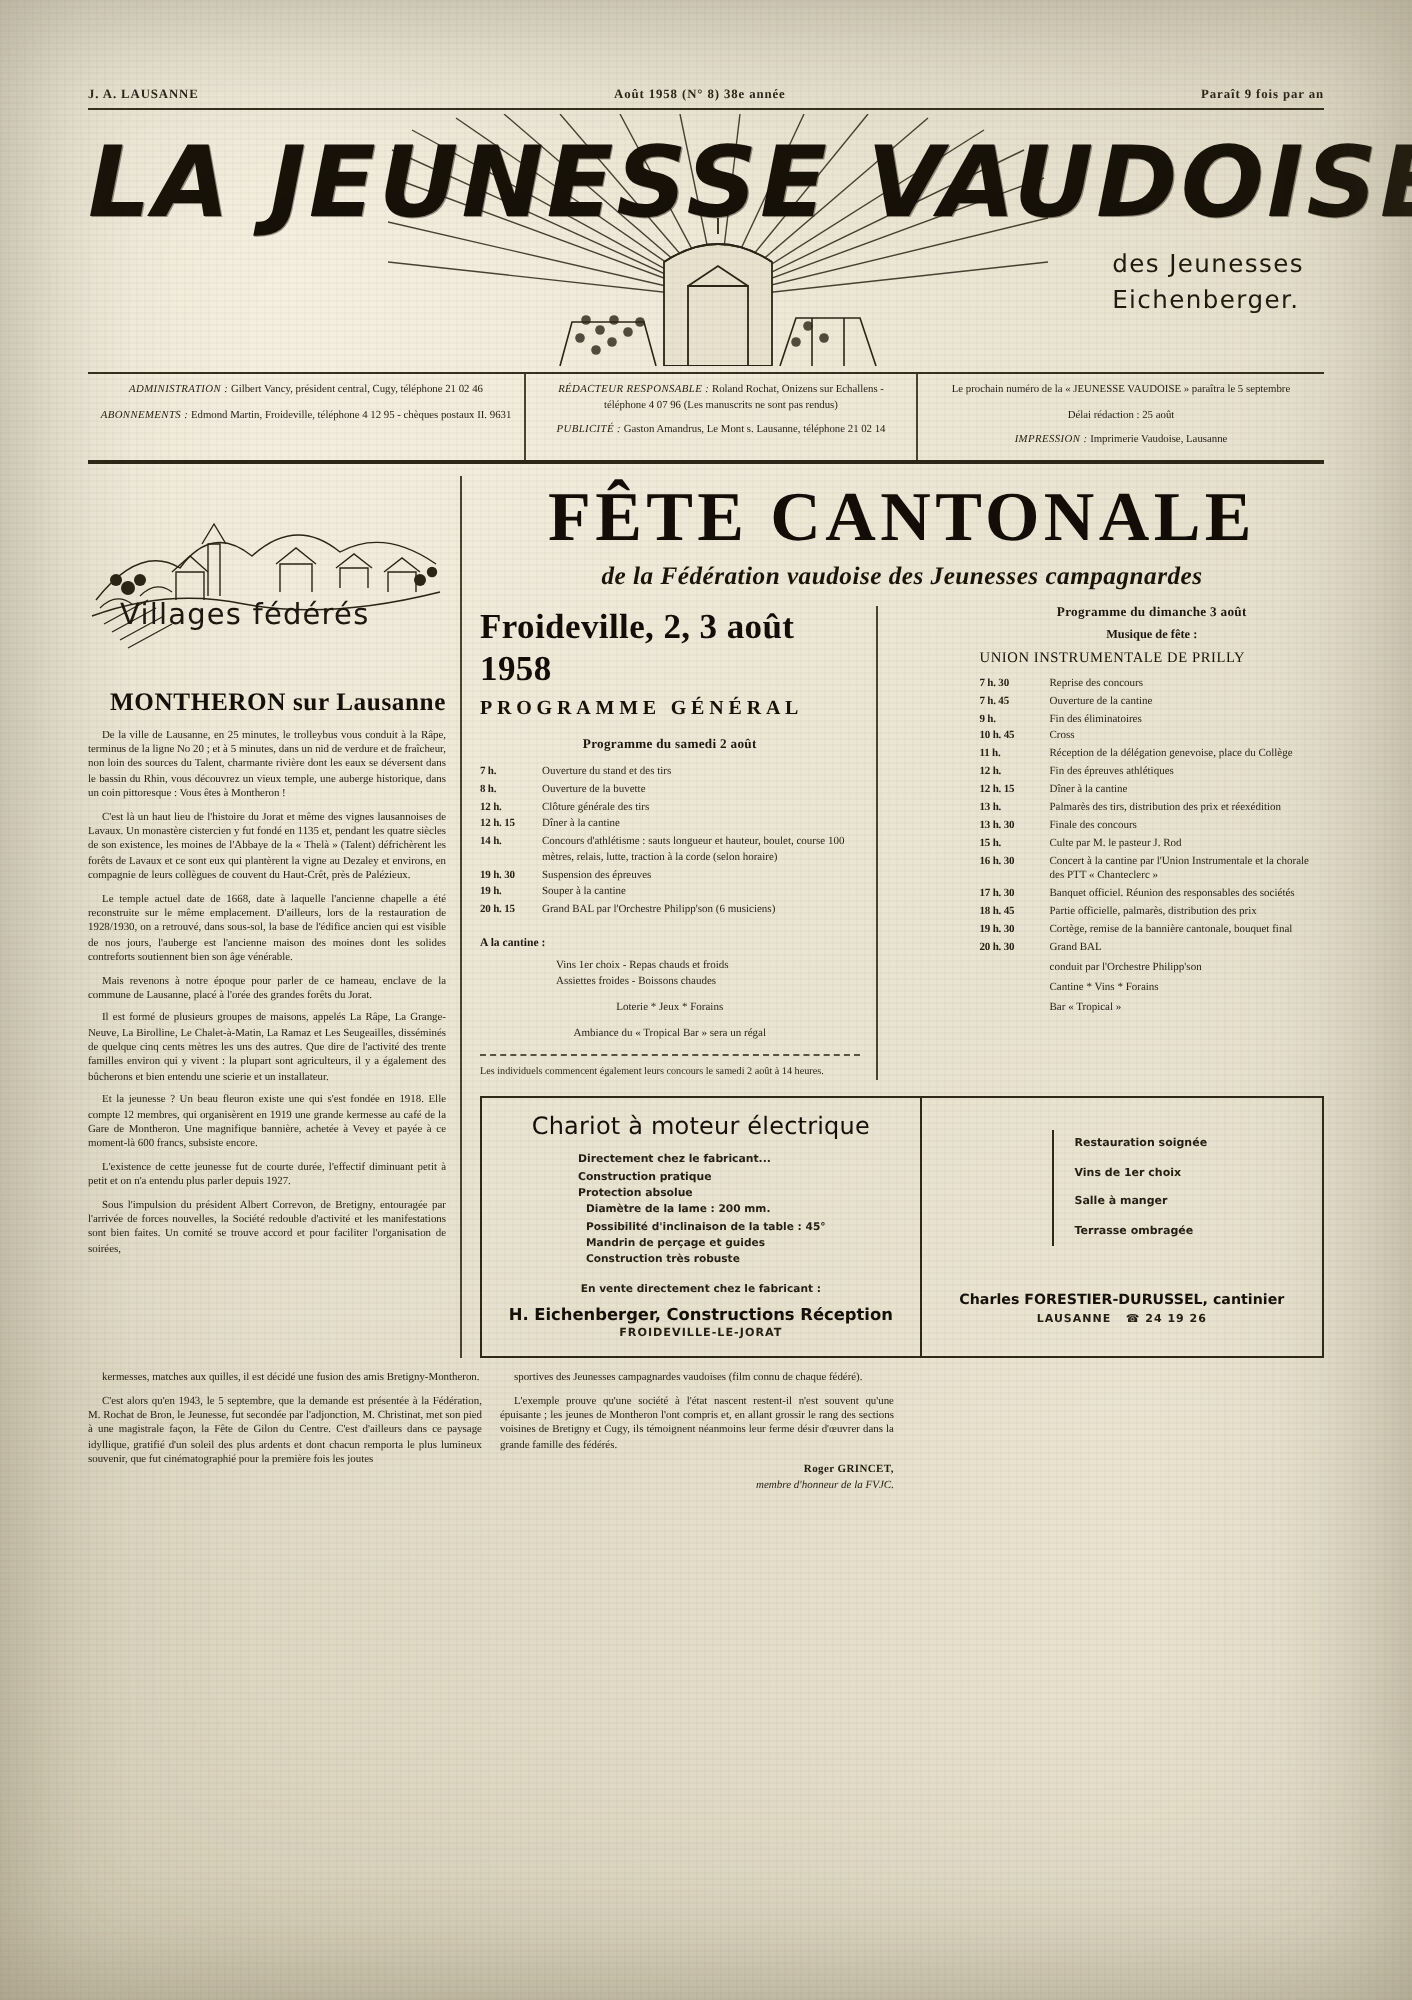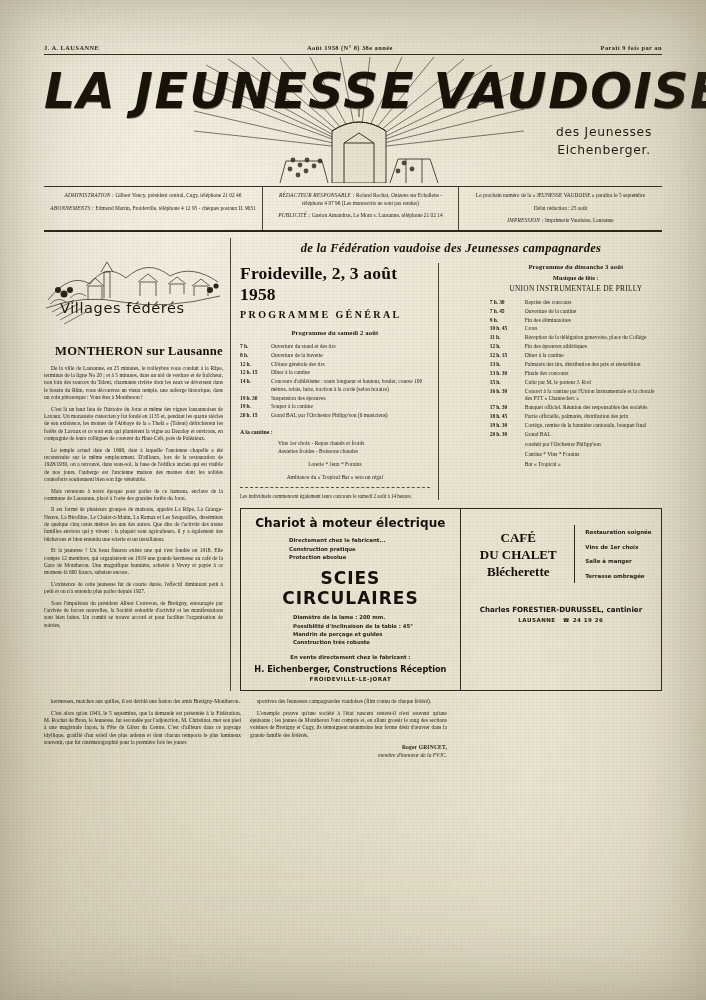--- a/index.html
+++ b/index.html
@@ -49,21 +49,21 @@
     color:#171209;
     -webkit-text-stroke:0px;
     text-shadow:.6px .6px 0 rgba(35,28,16,.45);
     white-space:nowrap;
   }
   .mh-left,.mh-right{
     position:absolute;font-family:"DejaVu Sans", sans-serif;
     font-size:12.3px;line-height:18px;color:#201a10;letter-spacing:.7px;
   }
   .mh-left{left:18px;top:66px;}
-  .mh-right{right:10px;top:66px;text-align:center;}
+  .mh-right{right:10px;top:66px;text-align:left;}
   .rays{position:absolute;left:150px;top:0;width:330px;height:126px;}
 
   
   .inforow{
     display:flex;border-top:1.1px solid #37301f;border-bottom:2.6px solid #2d2718;
     margin-top:1px;
   }
   .ibox{padding:5px 6px 5px 6px;box-sizing:border-box;}
   .ibox + .ibox{border-left:1px solid #4a4230;}
   .ibox.b1{width:218px;}
@@ -115,40 +115,40 @@
   }
   .pg-gen{
     font-family:"Liberation Serif", serif;font-weight:bold;
     font-size:10px;letter-spacing:2.4px;color:#171107;margin:0 0 9px 0;
   }
   .pg-day{
     font-size:6.6px;font-weight:bold;text-align:center;letter-spacing:.15px;margin:0 0 7px 0;color:#1d1710;
   }
   .pg-day.r{margin-bottom:4px;}
   .musique{font-size:6.2px;font-weight:bold;text-align:center;margin:0 0 3px 0;color:#1d1710;}
-  .union{font-size:7.3px;text-align:center;letter-spacing:.3px;margin:0 0 6px 0;color:#181208;}
+  .union{font-size:7.3px;letter-spacing:.3px;margin:0 0 6px 0;color:#181208;}
 
   table.pg{width:100%;border-collapse:collapse;}
   table.pg td{vertical-align:top;font-size:5.5px;line-height:7.3px;color:#241e14;padding:0 0 1.6px 0;}
   table.pg td.h{width:31px;white-space:nowrap;font-weight:bold;letter-spacing:-.1px;}
   table.pg.r td.h{width:35px;}
 
   .cantine-h{font-size:5.8px;font-weight:bold;margin:8px 0 4px 0;color:#1d1710;}
   .cantine-l{font-size:5.5px;line-height:8px;color:#241e14;padding-left:38px;}
   .cantine-c{font-size:5.5px;line-height:8px;color:#241e14;text-align:center;margin-top:5px;}
   .dashrule{border-top:1px dashed #5a5140;margin:6px 0 5px 0;}
   .note{font-size:5.1px;line-height:7px;color:#2a2318;}
   .rtail{font-size:5.5px;line-height:7.6px;color:#241e14;padding-left:35px;margin-top:2px;}
 
   
   .adrow{display:flex;margin-top:8px;}
   .ad1{width:226px;box-sizing:border-box;border:1.6px solid #2f2819;padding:7px 8px 8px 8px;}
   .ad2{width:206px;box-sizing:border-box;border:1.6px solid #2f2819;border-left:none;padding:8px 6px;}
   .ad-h1{
-    font-family:"DejaVu Sans", sans-serif;font-weight:bold;
+    font-family:"DejaVu Sans", sans-serif;font-weight:normal;
     font-size:12px;text-align:center;color:#14100a;margin:0 0 6px 0;letter-spacing:.1px;
   }
   .ad-l{font-family:"DejaVu Sans", sans-serif;font-size:5.4px;font-weight:bold;line-height:8.4px;color:#241e14;padding-left:40px;}
   .ad-h2{
     font-family:"DejaVu Sans", sans-serif;font-weight:bold;
     font-size:17px;text-align:center;color:#14100a;margin:7px 0 5px 0;letter-spacing:1px;
   }
   .ad-spec{font-family:"DejaVu Sans", sans-serif;font-size:5.3px;font-weight:bold;line-height:8.2px;color:#241e14;padding-left:44px;}
   .ad-sell{font-family:"DejaVu Sans", sans-serif;font-size:5.3px;font-weight:bold;text-align:center;margin:8px 0 4px 0;color:#241e14;}
   .ad-firm{font-family:"DejaVu Sans", sans-serif;font-weight:bold;font-size:8.2px;text-align:center;color:#14100a;}
@@ -314,20 +314,21 @@
       <p class="body-text">C'est là un haut lieu de l'histoire du Jorat et même des vignes lausannoises de Lavaux. Un monastère cistercien y fut fondé en 1135 et, pendant les quatre siècles de son existence, les moines de l'Abbaye de la « Thelà » (Talent) défrichèrent les forêts de Lavaux et ce sont eux qui plantèrent la vigne au Dezaley et environs, en compagnie de leurs collègues de couvent du Haut-Crêt, près de Palézieux.</p>
       <p class="body-text">Le temple actuel date de 1668, date à laquelle l'ancienne chapelle a été reconstruite sur le même emplacement. D'ailleurs, lors de la restauration de 1928/1930, on a retrouvé, dans sous-sol, la base de l'édifice ancien qui est visible de nos jours, l'auberge est l'ancienne maison des moines dont les solides contreforts soutiennent bien son âge vénérable.</p>
       <p class="body-text">Mais revenons à notre époque pour parler de ce hameau, enclave de la commune de Lausanne, placé à l'orée des grandes forêts du Jorat.</p>
       <p class="body-text">Il est formé de plusieurs groupes de maisons, appelés La Râpe, La Grange-Neuve, La Birolline, Le Chalet-à-Matin, La Ramaz et Les Seugeailles, disséminés de quelque cinq cents mètres les uns des autres. Que dire de l'activité des trente familles environ qui y vivent : la plupart sont agriculteurs, il y a également des bûcherons et bien entendu une scierie et un installateur.</p>
       <p class="body-text">Et la jeunesse ? Un beau fleuron existe une qui s'est fondée en 1918. Elle compte 12 membres, qui organisèrent en 1919 une grande kermesse au café de la Gare de Montheron. Une magnifique bannière, achetée à Vevey et payée à ce moment-là 600 francs, subsiste encore.</p>
       <p class="body-text">L'existence de cette jeunesse fut de courte durée, l'effectif diminuant petit à petit et on n'a entendu plus parler depuis 1927.</p>
       <p class="body-text">Sous l'impulsion du président Albert Correvon, de Bretigny, entouragée par l'arrivée de forces nouvelles, la Société redouble d'activité et les manifestations sont bien faites. Un comité se trouve accord et pour faciliter l'organisation de soirées,</p>
     </div>
 
     <div class="col-right">
+      <div class="fete">FÊTE CANTONALE</div>
       <div class="fete-sub">de la Fédération vaudoise des Jeunesses campagnardes</div>
 
       <div class="progcols">
 
         <div class="pc-left">
           <div class="froide">Froideville, 2, 3 août 1958</div>
           <div class="pg-gen">PROGRAMME GÉNÉRAL</div>
           <div class="pg-day">Programme du samedi 2 août</div>
 
           <table class="pg">
@@ -451,37 +452,31 @@
           <div class="rtail">Bar « Tropical »</div>
         </div>
       </div>
 
       <div class="adrow">
         <div class="ad1">
           <div class="ad-h1">Chariot à moteur électrique</div>
           <div class="ad-l">Directement chez le fabricant...</div>
           <div class="ad-l">Construction pratique</div>
           <div class="ad-l">Protection absolue</div>
-          <div class="ad-h2">SCIES CIRCULAIRES</div>
           <div class="ad-spec">Diamètre de la lame : 200 mm.</div>
           <div class="ad-spec">Possibilité d'inclinaison de la table : 45°</div>
           <div class="ad-spec">Mandrin de perçage et guides</div>
           <div class="ad-spec">Construction très robuste</div>
           <div class="ad-sell">En vente directement chez le fabricant :</div>
           <div class="ad-firm">H. Eichenberger, Constructions Réception</div>
           <div class="ad-place">FROIDEVILLE-LE-JORAT</div>
         </div>
 
         <div class="ad2">
           <div class="cafe-top">
-            <div class="cafe-name">
-              <div>CAFÉ</div>
-              <div>DU CHALET</div>
-              <div>Blécherette</div>
-            </div>
             <div class="cafe-bars">
               <div>Restauration soignée</div>
               <div>Vins de 1er choix</div>
               <div>Salle à manger</div>
               <div>Terrasse ombragée</div>
             </div>
           </div>
           <div class="cafe-who">Charles FORESTIER-DURUSSEL, cantinier</div>
           <div class="cafe-city">
             <span>LAUSANNE</span>

